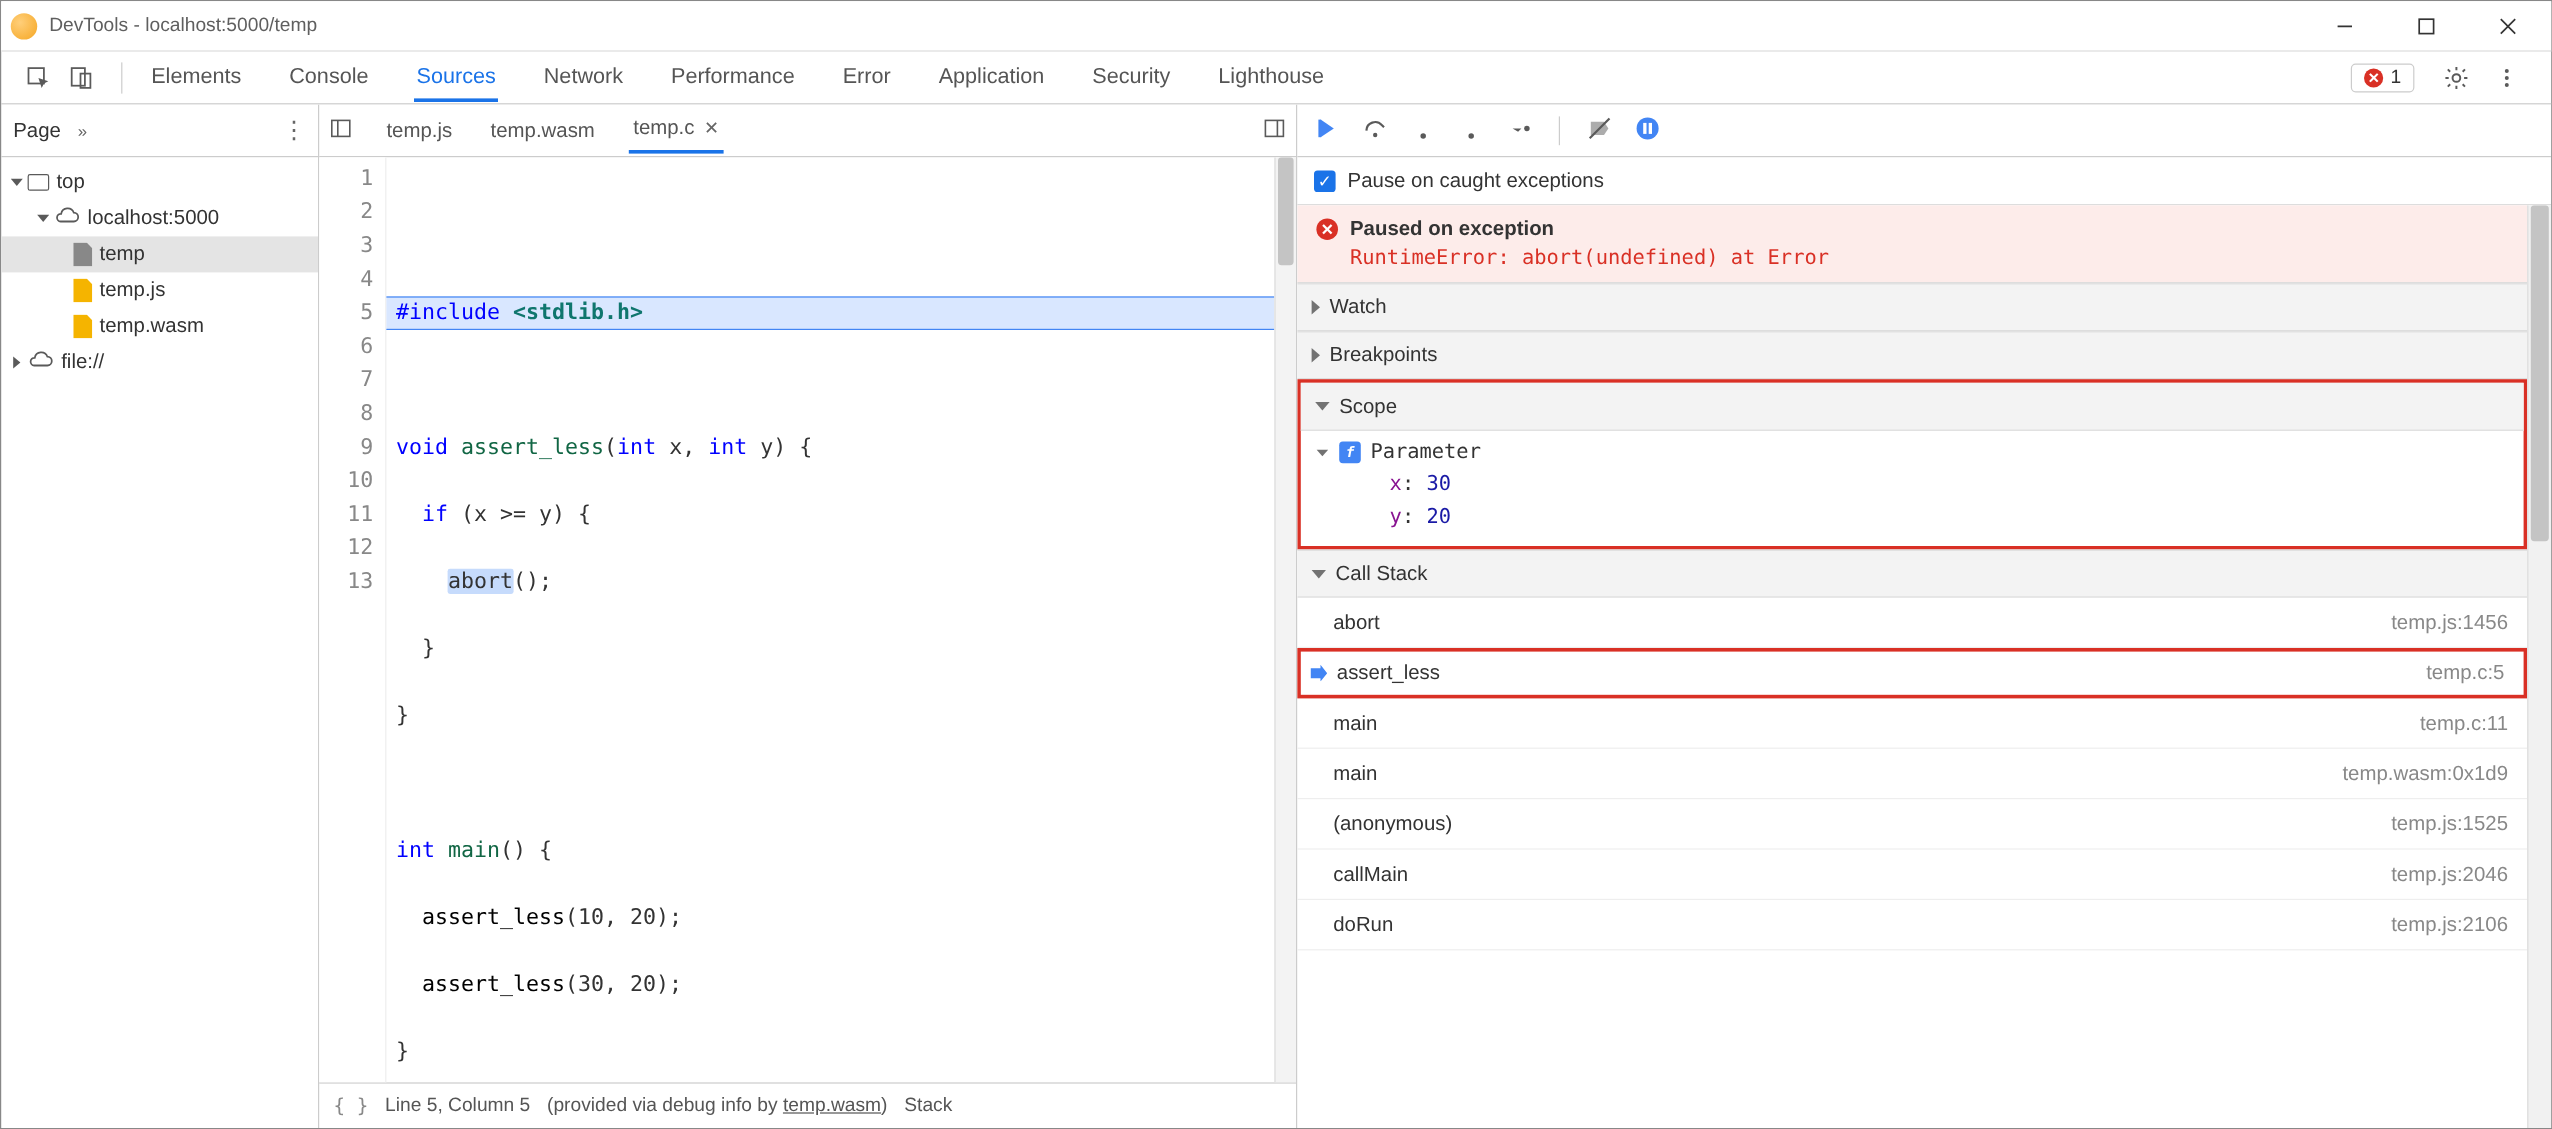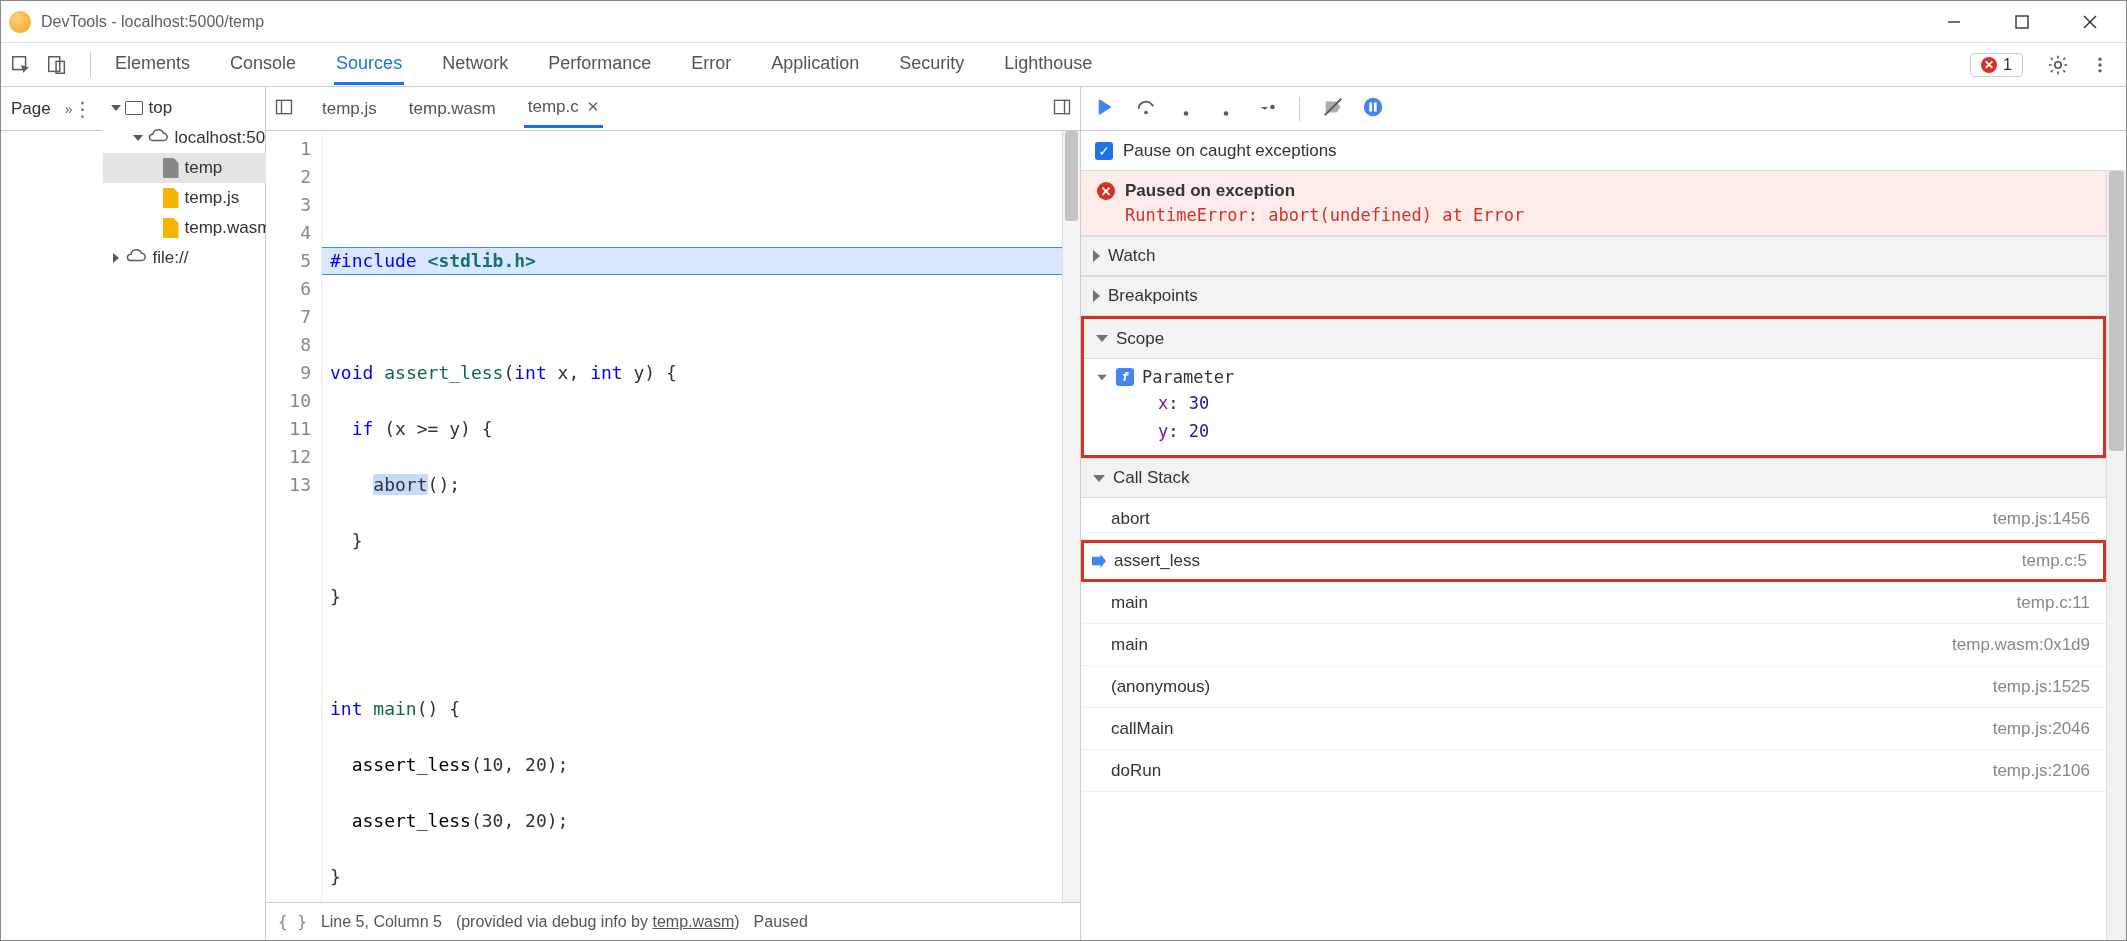--- a/index.html
+++ b/index.html
@@ -8,36 +8,36 @@
 
 
 .titlebar { height: 42px; background: #fff; display: flex; align-items: center; padding: 11px 8px; border-bottom: 1px solid #ddd; }
 .titlebar .appicon { width: 22px; height: 22px; border-radius: 50%; background: radial-gradient(circle at 35% 35%, #ffcf7a, #f5a623); margin-right: 10px; }
 .titlebar .title { font-size: 16px; color: #5f5f5f; flex: 1; }
 .winbtns { display: flex; gap: 28px; margin-right: 8px; }
 .winbtn { width: 40px; height: 30px; display: flex; align-items: center; justify-content: center; font-size: 18px; cursor: default; }
 .winbtn svg { width: 16px; height: 16px; stroke: #333; stroke-width: 1.4; fill: none; }
 
 
-.toolbar { height: 44px; display: flex; align-items: center; border-bottom: 1px solid #ccc; padding: 0 5px; }
+.toolbar { height: 44px; display: flex; align-items: center; border-bottom: 1px solid #ccc; padding: 0 16px; }
 .tb-icon { width: 30px; height: 30px; display: flex; align-items: center; justify-content: center; margin-right: 6px; color: #5a5a5a; }
 .tb-icon svg { width: 22px; height: 22px; stroke: #5a5a5a; stroke-width: 1.6; fill: none; }
 .tb-sep { width: 1px; height: 26px; background: #ccc; margin: 0 12px; }
 .tabs { display: flex; gap: 36px; font-size: 18px; color: #555; margin-left: 10px; flex: 1; }
 .tab { padding: 8px 2px; cursor: default; }
 .tab.active { color: #1a73e8; border-bottom: 3px solid #1a73e8; }
 .errors-badge { display: flex; align-items: center; gap: 6px; border: 1px solid #ccc; border-radius: 4px; padding: 2px 10px; margin-right: 14px; font-size: 16px; }
 .err-dot { width: 16px; height: 16px; border-radius: 50%; background: #d93025; color: #fff; font-size: 12px; display: flex; align-items: center; justify-content: center; font-weight: bold; }
 .gear, .kebab { width: 26px; height: 26px; display: flex; align-items: center; justify-content: center; color: #5a5a5a; margin: 0 8px; }
 
 
 .main { flex: 1; display: flex; overflow: hidden; }
 
 
-.page-panel { width: 265px; border-right: 1px solid #ccc; display: flex; }
+.page-panel { width: 265px; border-right: 1px solid #ccc; display: flex; flex-direction: column; }
 .page-header { height: 44px; display: flex; align-items: center; padding: 0 10px; border-bottom: 1px solid #ccc; justify-content: space-between; }
 .page-header .left { display: flex; align-items: center; gap: 14px; font-size: 17px; }
 .page-header .chev { font-size: 14px; color: #666; }
 .page-header .kebabv { color: #666; font-size: 20px; }
 .tree { padding: 6px 0; font-size: 17px; }
 .tree-row { display: flex; align-items: center; height: 30px; padding-left: 10px; gap: 6px; }
 .tree-row.indent1 { padding-left: 32px; }
 .tree-row.indent2 { padding-left: 60px; }
 .tree-row.selected { background: #e4e4e4; }
 .tri { display: inline-block; width: 0; height: 0; border-left: 6px solid #5a5a5a; border-top: 5px solid transparent; border-bottom: 5px solid transparent; }
@@ -289,21 +289,21 @@
         <div class="editor-scrollbar">
             <div class="thumb"></div>
           </div>
       </div>
       <div class="editor-footer">
         <span class="braces">{ }</span>
         <span>Line 5, Column 5</span>
         <span>
           <span>(provided via debug info by </span><span class="u">temp.wasm</span><span>)</span>
         </span>
-        <span>Paused</span>
+        <span>Stack</span>
       </div>
     </div>
 
     <div class="debug-panel">
       <div class="debug-toolbar">
         <div class="dbtn"><svg viewBox="0 0 24 24">
               <path d="M6 4v16l12-8z" fill="#4285f4"></path>
               <rect x="4" y="4" width="2.5" height="16" fill="#4285f4"></rect>
             </svg></div>
         <div class="dbtn"><svg viewBox="0 0 24 24" fill="none" stroke="#5a5a5a" stroke-width="2">

